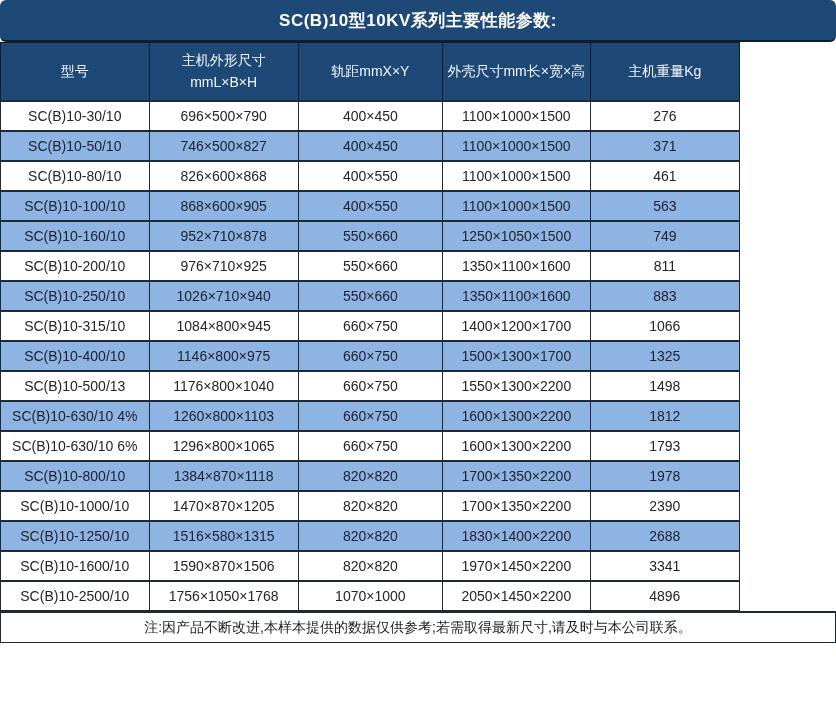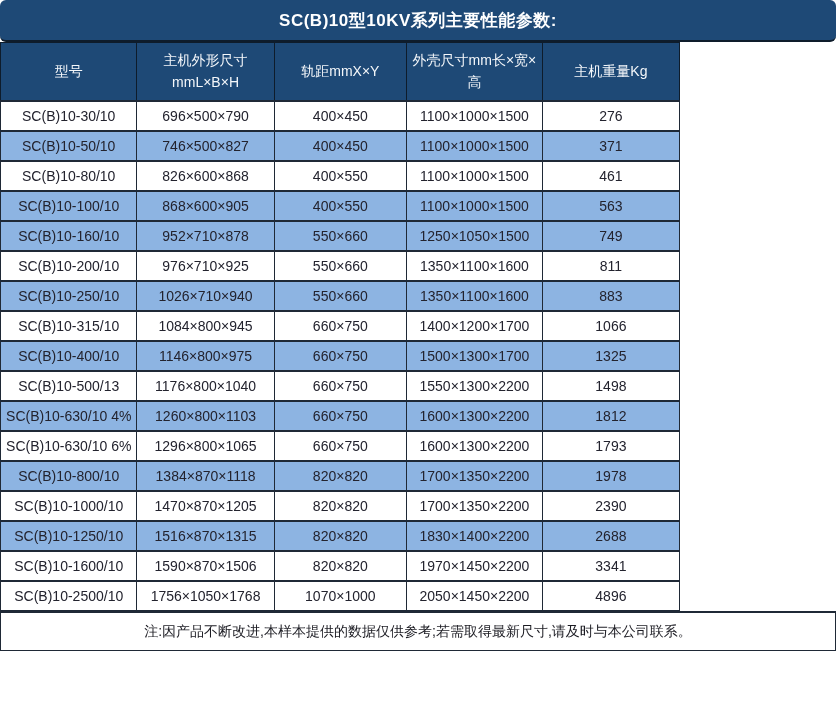--- a/index.html
+++ b/index.html
@@ -24,21 +24,21 @@
     font-size: 17px;
     font-weight: bold;
     display: flex;
     align-items: center;
     justify-content: center;
     border-bottom: 2px solid #0e1c2b;
     letter-spacing: 0.5px;
     border-radius: 6px;
   }
   table.spec {
-    width: 680px;
+    width: 740px;
     border-collapse: collapse;
     table-layout: fixed;
   }
   table.spec col.c1 { width: 20.1%; }
   table.spec col.c2 { width: 20.2%; }
   table.spec col.c3 { width: 19.5%; }
   table.spec col.c4 { width: 20.0%; }
   table.spec col.c5 { width: 20.2%; }
   table.spec th {
     box-sizing: border-box;
@@ -67,21 +67,21 @@
     padding: 0 2px;
     overflow: hidden;
     white-space: nowrap;
   }
   table.spec tr.alt td {
     background: #8DB4E2;
   }
   .note {
     box-sizing: border-box;
     width: 836px;
-    height: 40px;
+    height: 32px;
     background: #ffffff;
     color: #1b1b22;
     font-size: 14px;
     display: flex;
     align-items: center;
     justify-content: center;
     border: 1px solid #1f2936;
     border-top-width: 2px;
   }
 </style>
@@ -203,21 +203,21 @@
         </tr>
         <tr>
           <td>SC(B)10-1000/10</td>
           <td>1470×870×1205</td>
           <td>820×820</td>
           <td>1700×1350×2200</td>
           <td>2390</td>
         </tr>
         <tr class="alt">
           <td>SC(B)10-1250/10</td>
-          <td>1516×870×1315</td>
+          <td>1516×580×1315</td>
           <td>820×820</td>
           <td>1830×1400×2200</td>
           <td>2688</td>
         </tr>
         <tr>
           <td>SC(B)10-1600/10</td>
           <td>1590×870×1506</td>
           <td>820×820</td>
           <td>1970×1450×2200</td>
           <td>3341</td>

